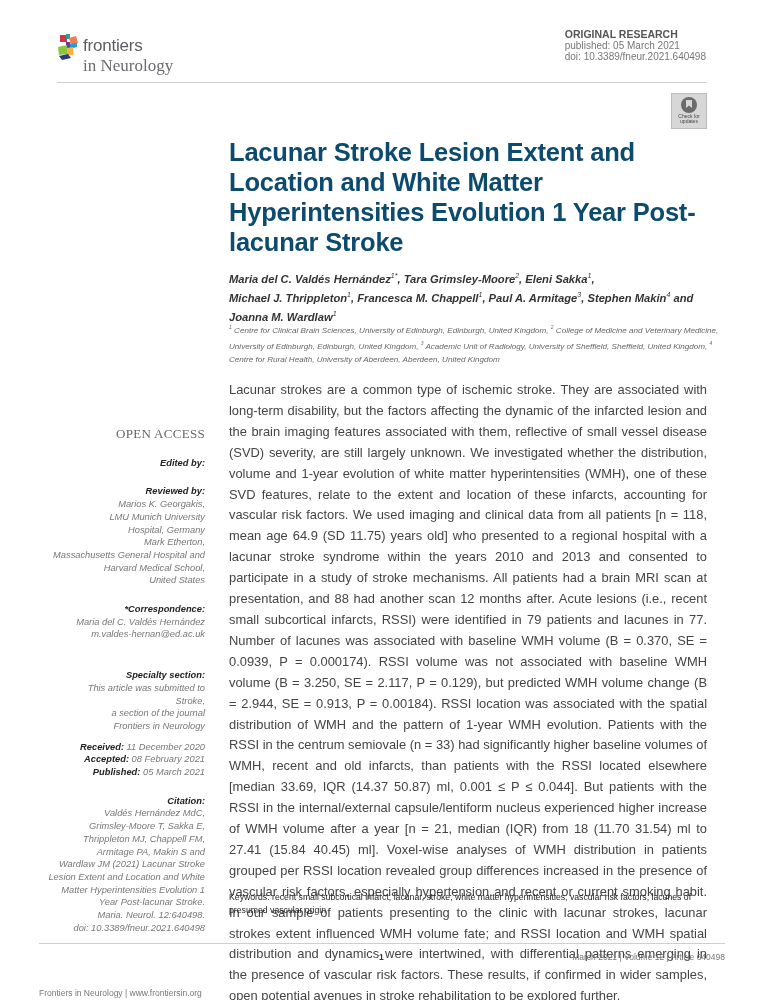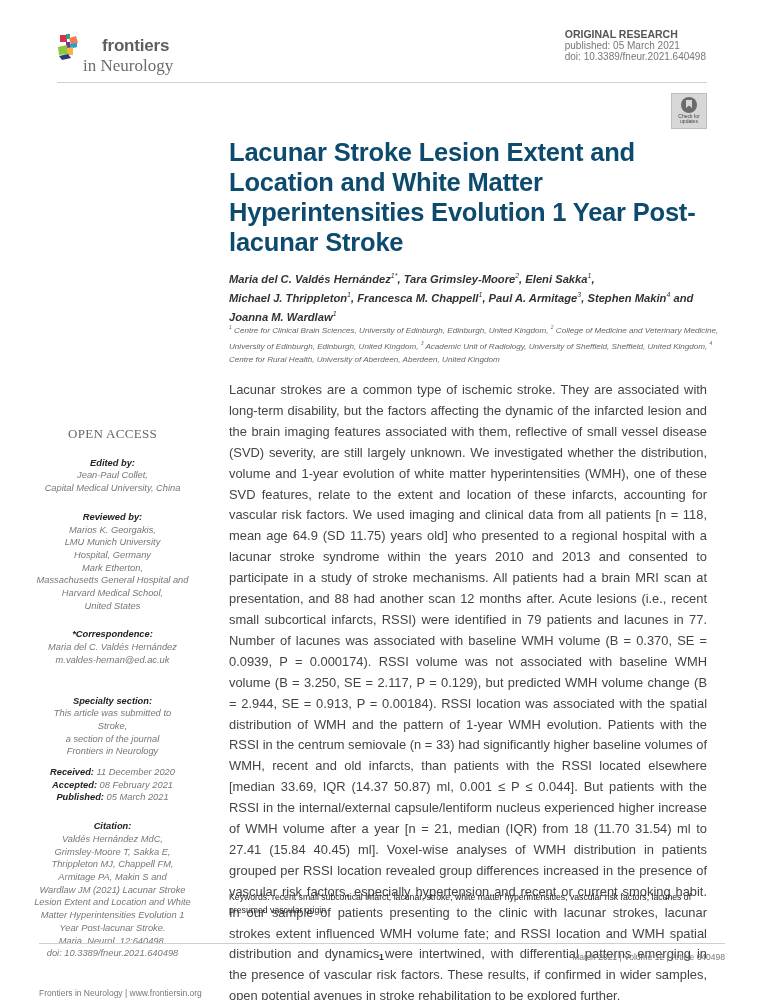--- a/index.html
+++ b/index.html
@@ -3,40 +3,40 @@
 <meta charset="utf-8">
 <style>
   html, body { margin: 0; padding: 0; background: #ffffff; }
   body { width: 764px; height: 1000px; position: relative; overflow: hidden;
          font-family: "Liberation Sans", sans-serif; color: #333; }
   .abs { position: absolute; }
 
   
   #logo { left: 57px; top: 32px; width: 150px; height: 50px; }
   #logo .mark { position: absolute; left: 0; top: 2px; width: 24px; height: 28px; }
-  #logo .name1 { position: absolute; left: 26px; top: 5px; font-size: 17px; font-weight: bold; color: #5c5e62; letter-spacing: -0.2px; line-height: 18px; margin-left: 19px; }
+  #logo .name1 { position: absolute; left: 26px; top: 5px; font-size: 17px; font-weight: normal; color: #5c5e62; letter-spacing: -0.2px; line-height: 18px; }
   #logo .name2 { position: absolute; left: 26px; top: 25px; font-size: 17px; font-family: "Liberation Serif", serif; color: #6a6c70; line-height: 18px; }
   #header-rule { left: 57px; top: 82px; width: 650px; height: 1px; background: #cfcfcf; }
   #header-right { right: 58px; top: 29px; font-size: 10px; line-height: 11px; color: #777; }
   #header-right .type { font-weight: bold; color: #555; font-size: 10.5px; }
 
   #check-updates { left: 671px; top: 93px; width: 36px; height: 36px; background: #d7d7d7; border: 1px solid #bdbdbd; box-sizing: border-box; text-align: center; }
   #check-updates .circ { width: 16px; height: 16px; border-radius: 50%; background: #6b6b6b; margin: 3px auto 1px; position: relative; }
   #check-updates .circ:after { content: ""; position: absolute; left: 5px; top: 3px; width: 6px; height: 8px; background: #d7d7d7; clip-path: polygon(0 0,100% 0,100% 100%,50% 70%,0 100%); }
   #check-updates .lbl { font-size: 5px; line-height: 5px; color: #444; }
 
   
   #title { left: 229px; top: 137px; width: 480px; font-size: 25.5px; line-height: 30px; font-weight: bold; color: #0c4a6e; letter-spacing: -0.2px; }
   #authors { left: 229px; top: 268px; width: 490px; font-size: 11.2px; line-height: 15.5px; font-style: italic; font-weight: bold; color: #333; }
   #authors sup { font-size: 7px; font-weight: normal; }
   #affil { left: 229px; top: 321px; width: 490px; font-size: 8.1px; line-height: 13.5px; font-style: italic; color: #666; }
   #affil sup { font-size: 5px; }
 
   
-  #sidebar { left: 20px; top: 428px; width: 185px; text-align: center; color: #777; font-size: 9.3px; line-height: 12.7px; font-style: italic; }
+  #sidebar { left: 20px; top: 428px; width: 185px; text-align: right; color: #777; font-size: 9.3px; line-height: 12.7px; font-style: italic; }
   #sidebar .oa { font-family: "Liberation Serif", serif; font-style: normal; font-size: 13px; color: #666; letter-spacing: 0.3px; margin-bottom: 12px; }
   #sidebar .h { font-weight: bold; color: #222; margin-top: 16px; }
   #sidebar .gap { height: 12px; }
   #sidebar b { color: #222; }
 
   
   #abstract { left: 229px; top: 380px; width: 478px; font-size: 12.9px; line-height: 20.9px; color: #444; text-align: justify; }
   #keywords { left: 229px; top: 891px; width: 478px; font-size: 8.7px; line-height: 12.5px; font-weight: normal; color: #222; }
 
   
@@ -73,24 +73,20 @@
   <div class="lbl">Check for updates</div>
 </div>
 
 <div id="title" class="abs">Lacunar Stroke Lesion Extent and Location and White Matter Hyperintensities Evolution 1 Year Post-lacunar Stroke</div>
 <div id="authors" class="abs"><span>Maria del C. Valdés Hernández</span><sup>1*</sup>, <span>Tara Grimsley-Moore</span><sup>2</sup>, <span>Eleni Sakka</span><sup>1</sup>, <br><span>Michael J. Thrippleton</span><sup>1</sup>, <span>Francesca M. Chappell</span><sup>1</sup>, <span>Paul A. Armitage</span><sup>3</sup>, <span>Stephen Makin</span><sup>4</sup> and <br><span>Joanna M. Wardlaw</span><sup>1</sup></div>
 <div id="affil" class="abs"><sup>1</sup><span> Centre for Clinical Brain Sciences, University of Edinburgh, Edinburgh, United Kingdom, </span><sup>2</sup><span> College of Medicine and Veterinary Medicine, University of Edinburgh, Edinburgh, United Kingdom, </span><sup>3</sup><span> Academic Unit of Radiology, University of Sheffield, Sheffield, United Kingdom, </span><sup>4</sup><span> Centre for Rural Health, University of Aberdeen, Aberdeen, United Kingdom </span></div>
 
 <div id="sidebar" class="abs">
   <div class="oa">OPEN ACCESS</div>
   <div class="h">Edited by:</div>
-  <div>
-      <div>Jean-Paul Collet,</div>
-      <div>Capital Medical University, China</div>
-    </div>
   <div class="h">Reviewed by:</div>
   <div>
       <div>Marios K. Georgakis,</div>
       <div>LMU Munich University</div>
       <div>Hospital, Germany</div>
       <div>Mark Etherton,</div>
       <div>Massachusetts General Hospital and</div>
       <div>Harvard Medical School,</div>
       <div>United States</div>
     </div>

